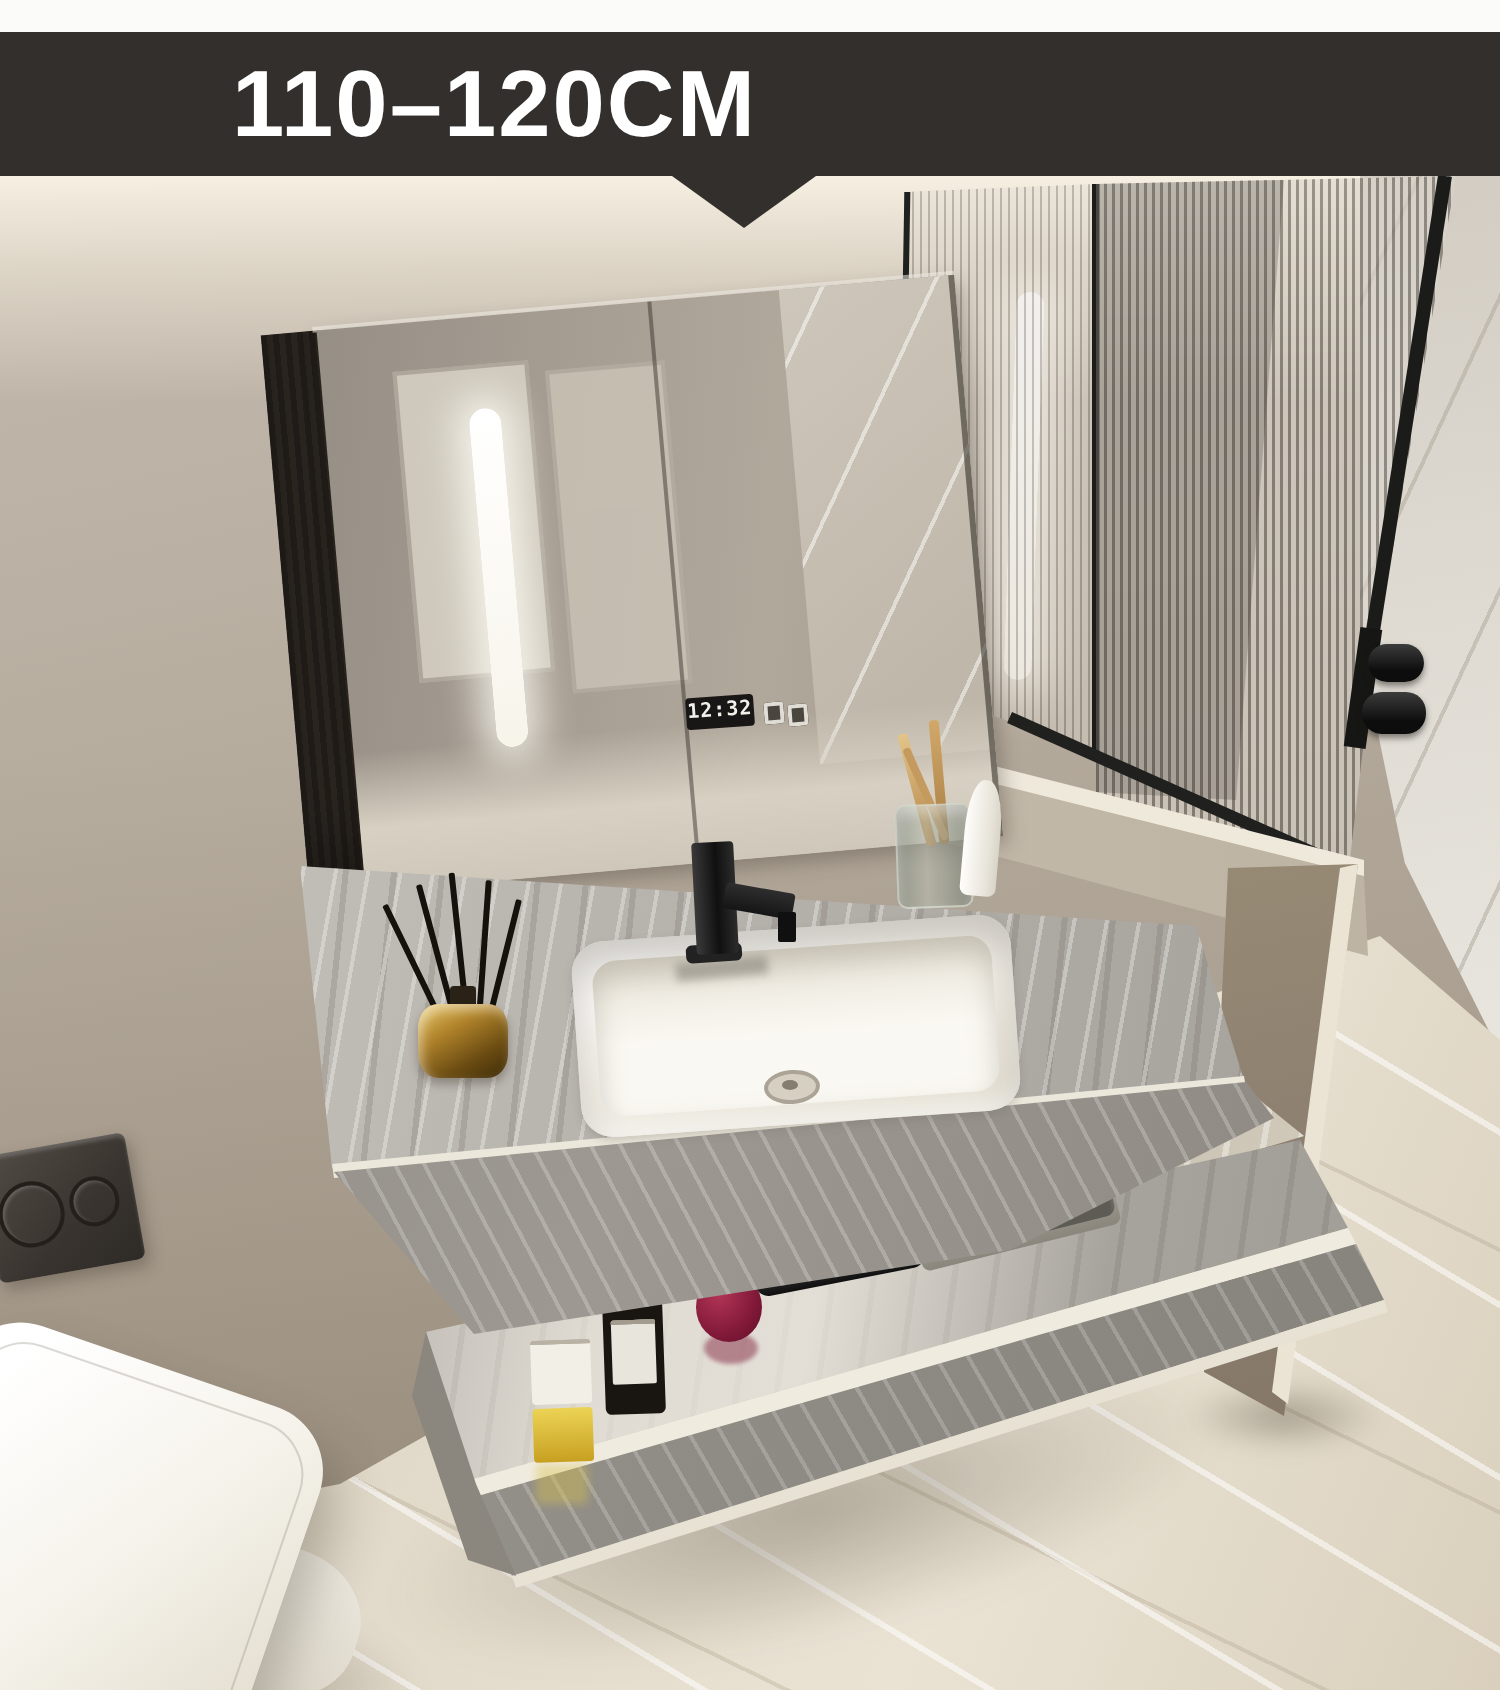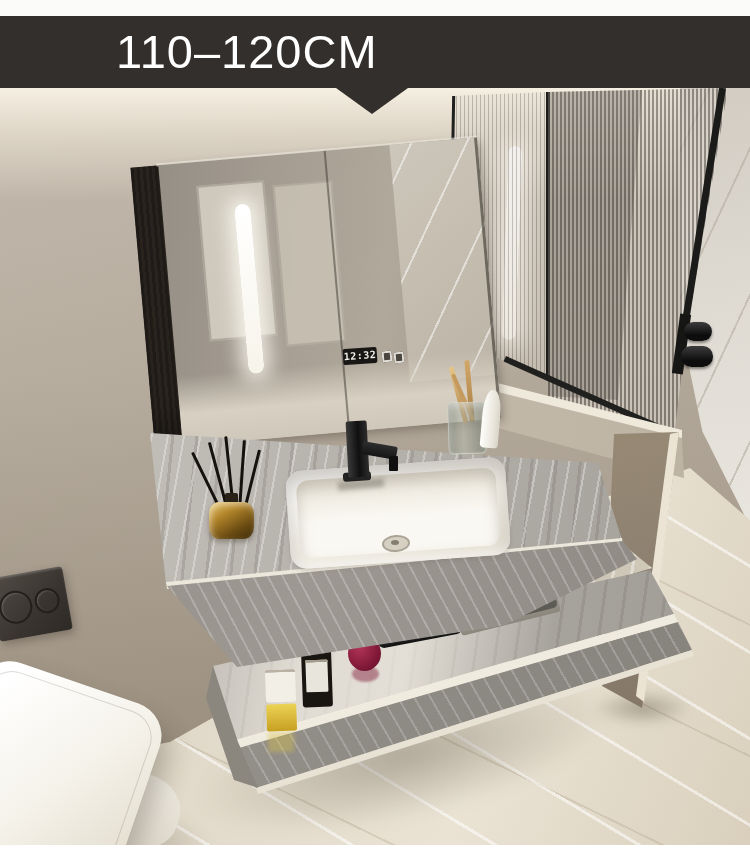--- a/index.html
+++ b/index.html
@@ -202,21 +202,21 @@
     box-shadow:inset 0 2px 2px rgba(255,255,255,.18),2px 4px 8px rgba(60,52,42,.35);}
   .fc{position:absolute;border-radius:50%;border:2.5px solid #241f1b;
     box-shadow:inset 1px 1px 2px rgba(255,255,255,.18);}
   .fc1{left:5px;top:16px;width:29px;height:29px;}
   .fc2{left:41px;top:19px;width:21px;height:21px;}
 
   
   .strip-top{left:0;top:0;width:750px;height:16px;background:#fbfbfa;}
   .banner{left:0;top:16px;width:750px;height:72px;background:#332f2c;}
   .banner-label{left:116px;top:16px;height:72px;line-height:72px;color:#ffffff;
-    font-size:47px;font-weight:normal;letter-spacing:1px;}
+    font-size:47px;font-weight:bold;letter-spacing:1px;}
   .notch{left:336px;top:88px;width:0;height:0;
     border-left:36px solid transparent;border-right:36px solid transparent;border-top:26px solid #332f2c;}
   .strip-bottom{left:0;top:845px;width:750px;height:5px;background:#ffffff;}
 </style>
 </head>
 <body>
 
 <div id="stage">
 
   <div class="abs wall"></div>

